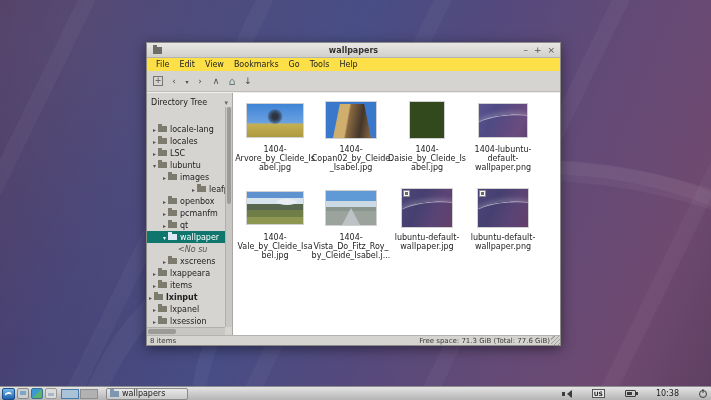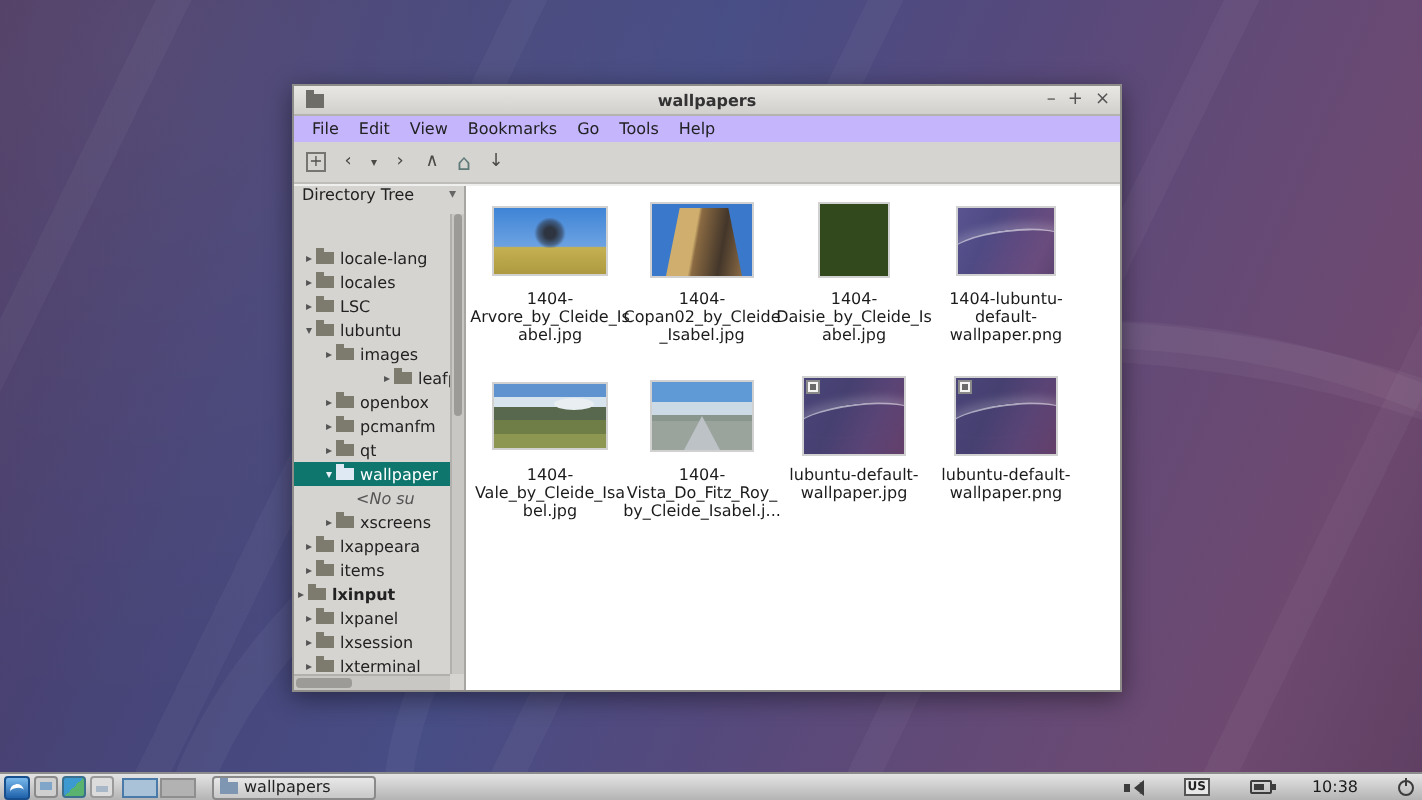--- a/index.html
+++ b/index.html
@@ -23,40 +23,40 @@
 
   .titlebar { height:15px; flex:0 0 15px; background:linear-gradient(#e9e7e4,#d2d0cd);
     border-bottom:1px solid #b5b3b0; display:flex; align-items:center; position:relative; }
   .win-icon { width:9px; height:7px; margin-left:6px; background:#6f6d68; position:relative; }
   .win-icon::before { content:""; position:absolute; left:0; top:-2px; width:4px; height:2px; background:#6f6d68; }
   .title { position:absolute; left:0; right:0; text-align:center; font-weight:bold; font-size:8px; color:#333; }
   .tb-btns { position:absolute; right:5px; top:0; height:15px; display:flex; gap:6px; align-items:center;
     font-size:9px; color:#555; z-index:2; }
   .tb-btns span { cursor:default; line-height:9px; }
 
-  .menubar { height:13px; flex:0 0 13px; display:flex; align-items:center; padding-left:4px; background:#c4b5fd; }
+  .menubar { height:13px; flex:0 0 13px; display:flex; align-items:center; padding-left:4px; background:#fde047; }
   .menu-item { padding:0 5px; font-size:8px; color:#222; }
 
   .toolbar { height:21px; flex:0 0 21px; display:flex; align-items:center; gap:2px;
     padding:0 4px; background:#d6d4d1; border-bottom:1px solid #bfbdba; }
   .tbtn { border:none; background:transparent; color:#4c4a47; font-size:9px; width:14px; height:15px;
     display:flex; align-items:center; justify-content:center; font-family:"DejaVu Sans",sans-serif; }
   .tbtn.small { width:8px; font-size:6px; }
   .plusbox { display:inline-flex; align-items:center; justify-content:center; width:10px; height:10px;
     border:1px solid #77756f; font-size:8px; line-height:8px; color:#55534f; }
   .home-glyph { font-size:11px; color:#5d7a78; }
   .pathwrap { flex:1; height:14px; margin:0 3px; }
   .pathwrap input { width:100%; height:14px; border:1px solid #9a9894; border-radius:2px;
     font-size:8px; padding:0 4px; color:#222; background:#fff; font-family:"DejaVu Sans",sans-serif; }
 
   .wbody { flex:1; display:flex; min-height:0; border-top:1px solid #efefee; }
 
   
   .sidebar { width:86px; flex:0 0 86px; background:#d6d4d1; border-right:1px solid #a8a6a2; position:relative; }
-  .side-combo { height:14px; display:flex; align-items:flex-start; justify-content:space-between;
+  .side-combo { height:14px; display:flex; align-items:flex-end; justify-content:space-between;
     padding:0 4px; font-size:8px; color:#222; }
   .side-combo .caret { color:#666; font-size:7px; }
   .tree { position:absolute; top:14px; left:0; right:7px; bottom:8px; overflow:hidden; }
   .tree-row { height:12px; display:flex; align-items:center; white-space:nowrap; overflow:hidden; color:#222; }
   .tree-row .exp { width:7px; font-size:6px; color:#555; text-align:center; flex:0 0 7px; }
   .tree-row .fold { width:9px; height:6px; background:#7d7a6e; margin-right:3px; position:relative; flex:0 0 9px; }
   .tree-row .fold::before { content:""; position:absolute; left:0; top:-2px; width:4px; height:2px; background:#7d7a6e; }
   .tree-row .lbl { font-size:8px; overflow:hidden; text-overflow:clip; }
   .tree-row.selected { background:#0f766e; color:#fff; }
   .tree-row.selected .exp { color:#eaf2fa; }
@@ -392,20 +392,25 @@
               </div>
             </div>
             <div class="fname">
               <div>lubuntu-default-</div>
               <div>wallpaper.png</div>
             </div>
           </div>
         </div>
     </div>
 
+    <div class="statusbar">
+      <span>8 items</span>
+      <span>Free space: 71.3 GiB (Total: 77.6 GiB)</span>
+      <span class="grip"></span>
+    </div>
   </div>
 
   <div class="taskbar">
     <div class="start"></div>
     <div class="launcher l1"></div>
     <div class="launcher l2"></div>
     <div class="launcher l3"></div>
     <div class="pager">
       <div class="ws active"></div>
       <div class="ws"></div>

